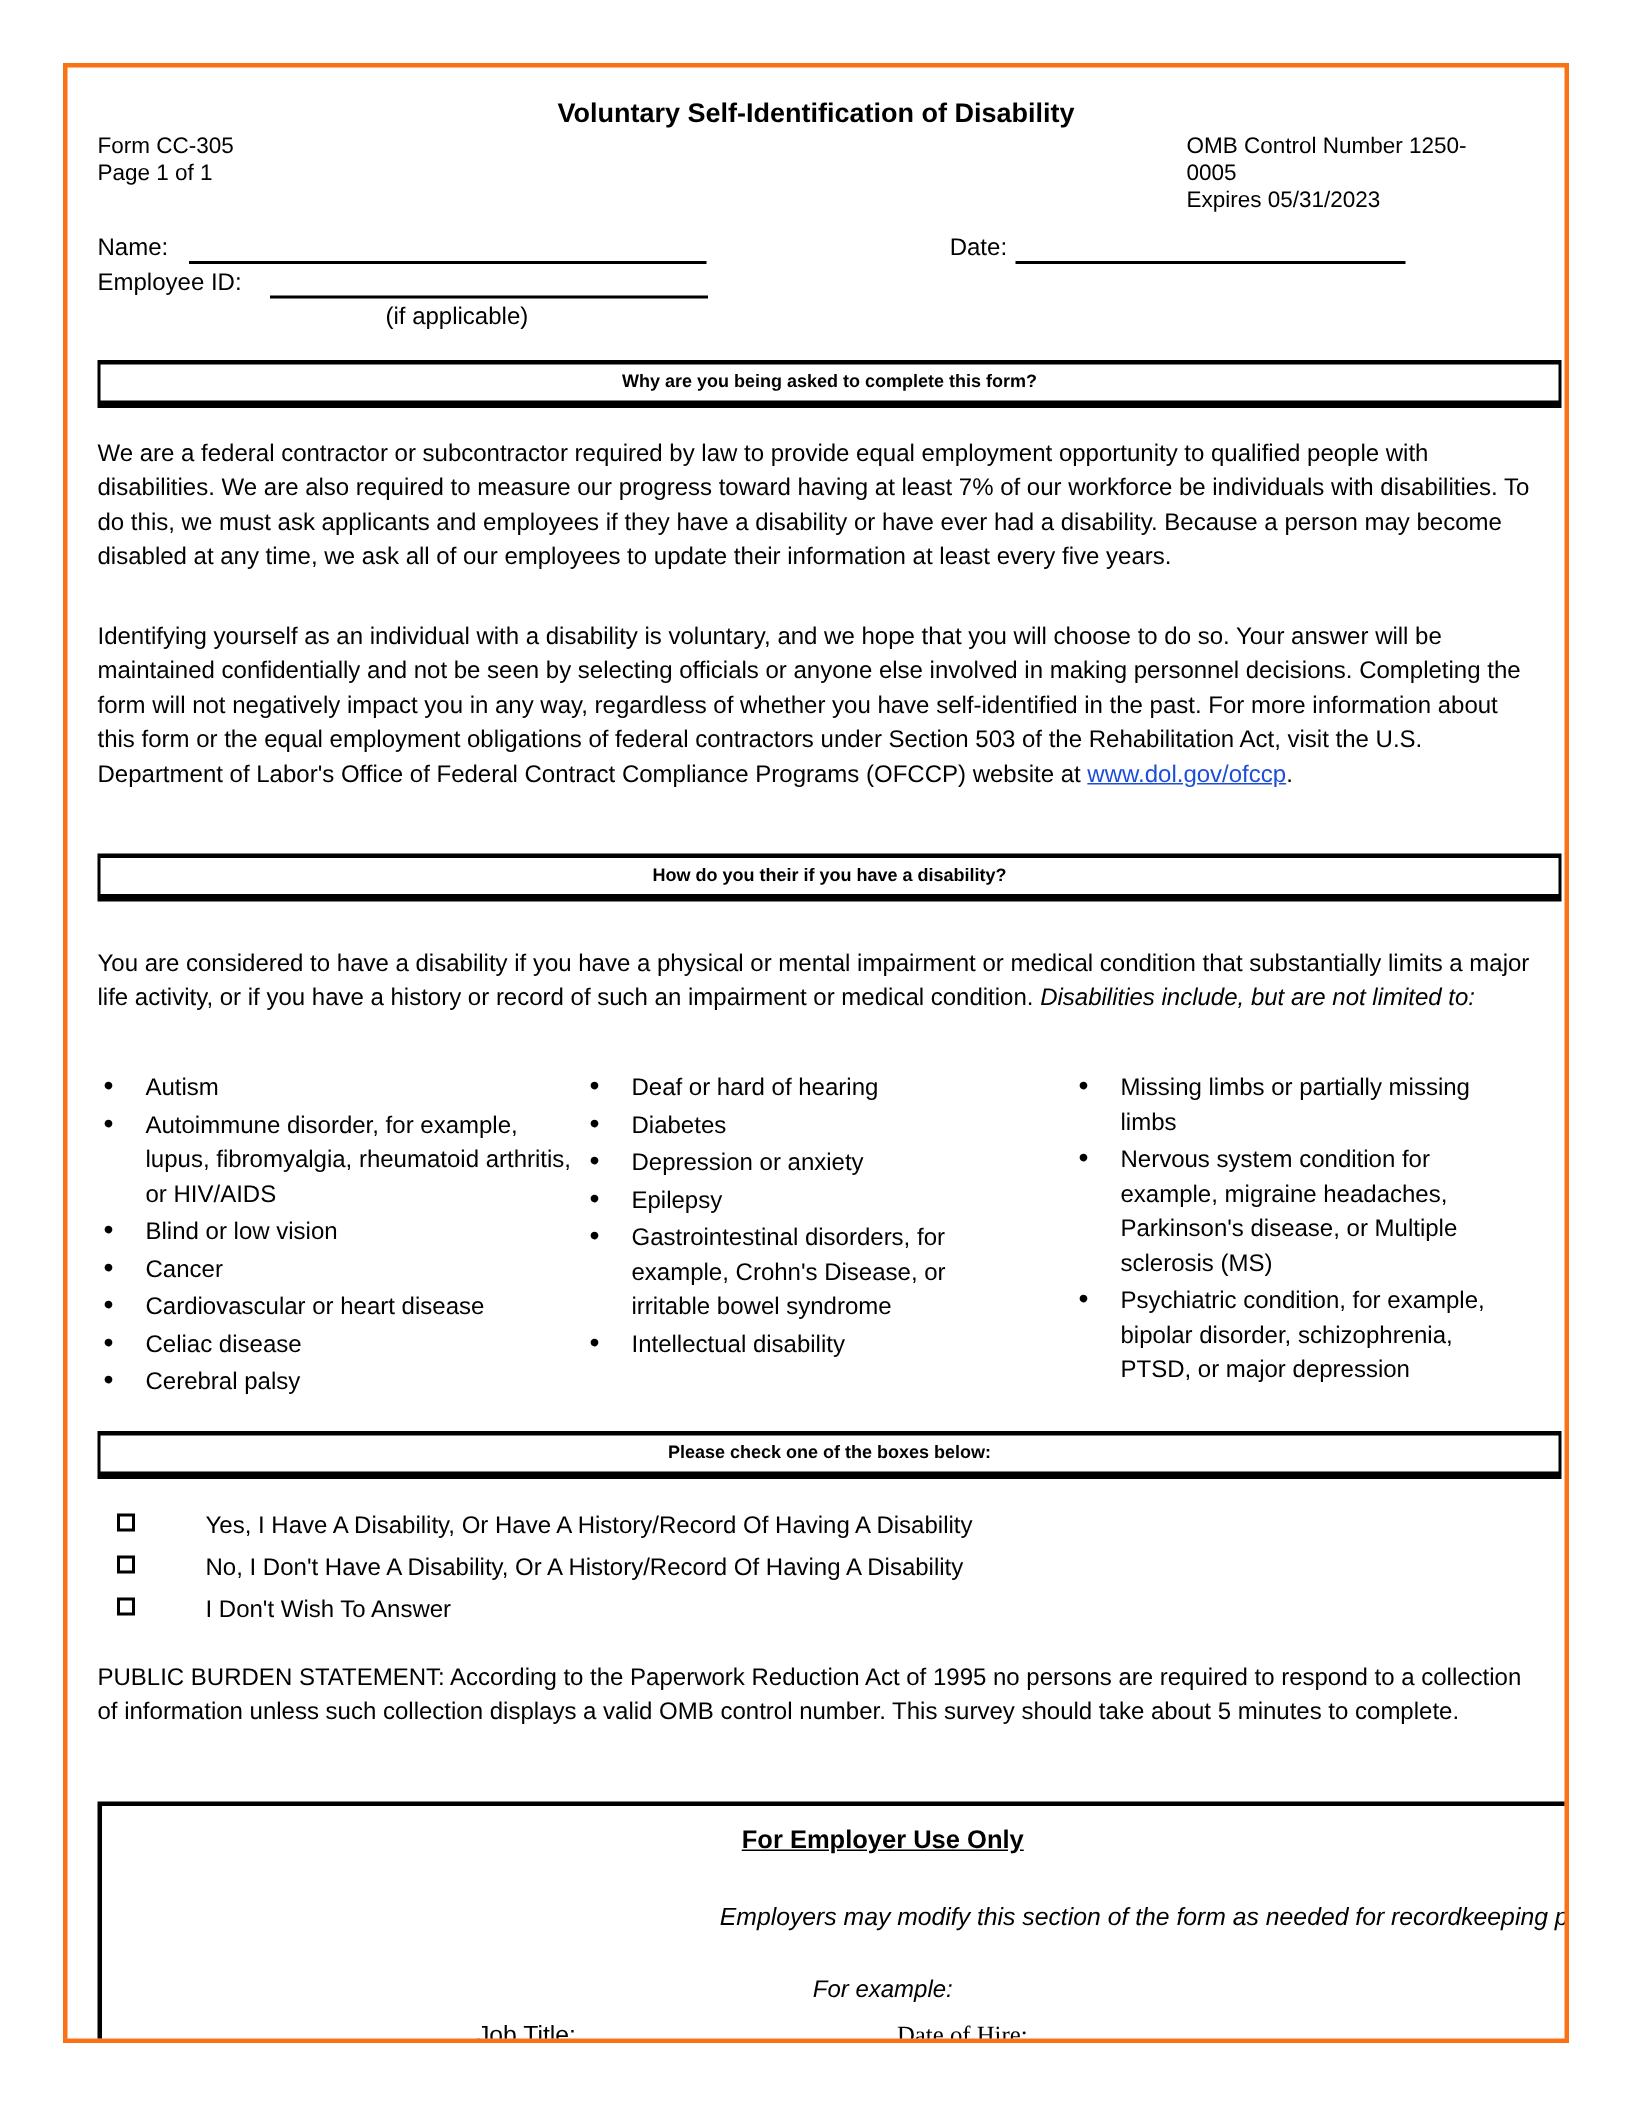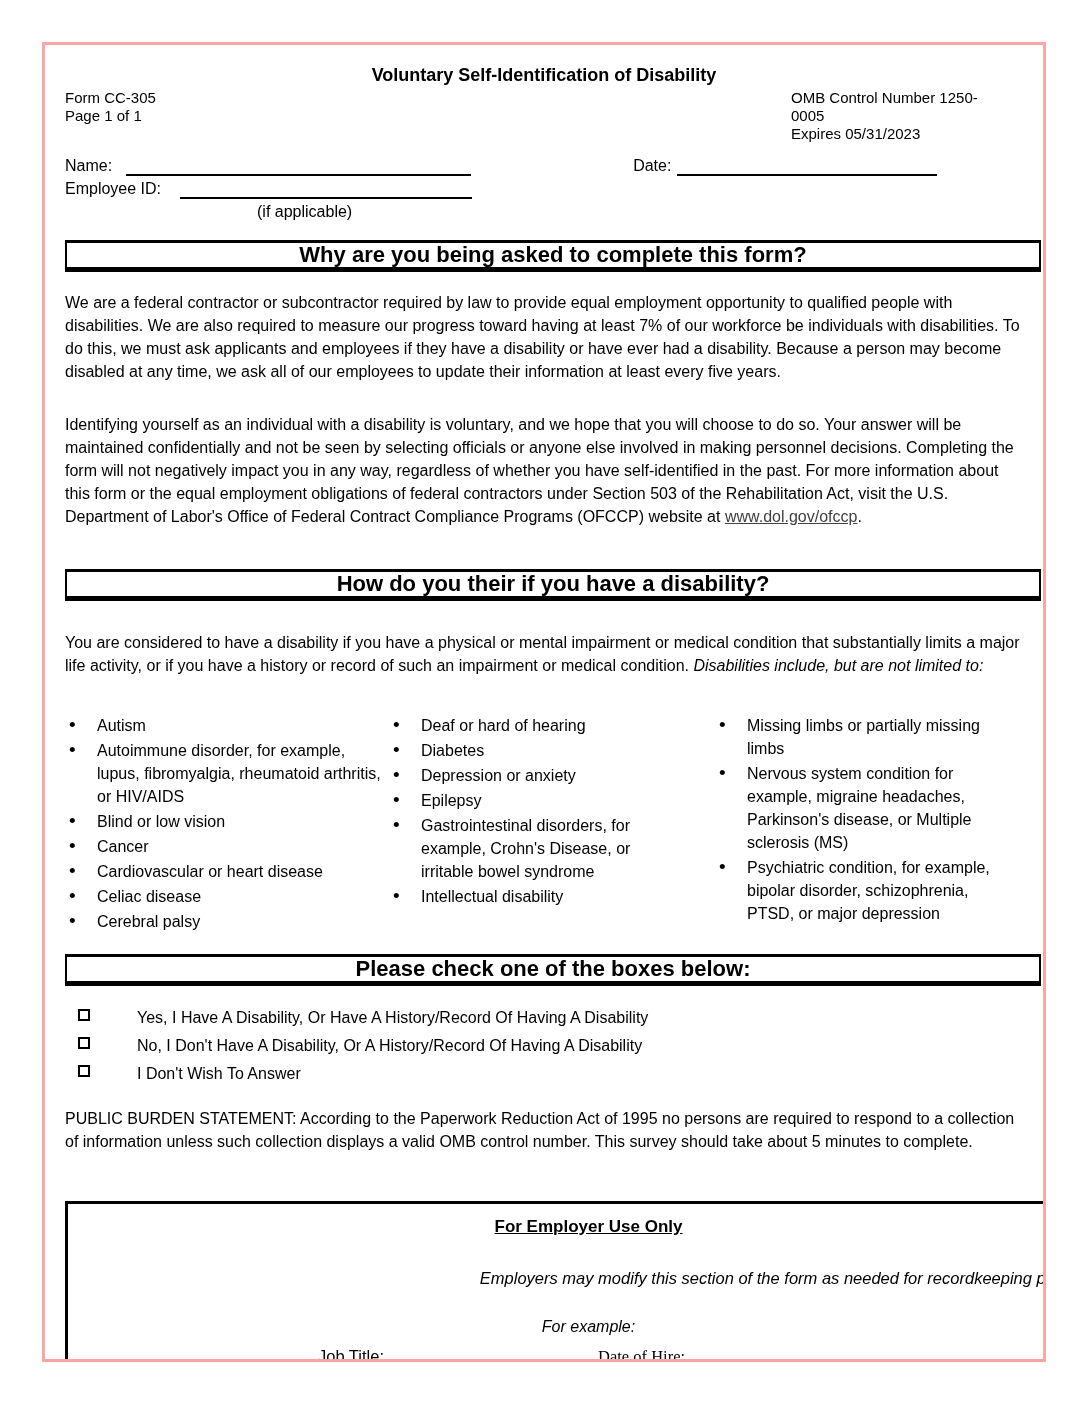--- a/index.html
+++ b/index.html
@@ -7,21 +7,21 @@
     margin: 0; padding: 0;
     width: 1088px; height: 1408px;
     background: #ffffff;
     color: #000000;
     font-family: "Liberation Sans", sans-serif;
   }
   .page {
     position: relative;
     margin: 42px auto 0;
     width: 1004px; height: 1320px;
-    border: 3px solid #fca5a5;
+    border: 3px solid #f97316;
     padding: 0 20px;
     overflow: hidden;
   }
   .form-title {
     margin-top: 20px;
     text-align: center;
     font-size: 18px; font-weight: bold;
     line-height: 20px;
   }
   .meta {
@@ -48,34 +48,34 @@
   .empid-line { width: 292px; margin-left: 19px; }
   .if-applicable {
     font-size: 16px; margin-top: 2px; margin-left: 192px; height: 20px;
   }
   .section-header {
     margin: 17px -18px 0 0;
     border: 2px solid #000;
     border-top-width: 3px;
     border-bottom-width: 5px;
     text-align: center;
-    font-size: 22px; font-weight: bold;
+    font-size: 12px; font-weight: bold;
     padding: 2px 0 3px;
     line-height: 19px;
   }
   .para {
     font-size: 16px; line-height: 23px;
     margin-top: 19px;
   }
   .para.p1 { height: 116px; }
   .para.p2 { margin-top: 6px; height: 139px; }
   .para.p3 { margin-top: 30px; height: 70px; }
   .para.burden { margin-top: 14px; height: 70px; }
   .italic { font-style: italic; }
-  .link { color: #404040; text-decoration: underline; cursor: pointer; }
+  .link { color: #1d4ed8; text-decoration: underline; cursor: pointer; }
   .bullets {
     display: flex;
     margin-top: 13px;
     height: 223px;
     font-size: 16px; line-height: 23px;
   }
   .bcol1 { width: 322px; }
   .bcol2 { width: 280px; margin-left: 2px; }
   .bcol3 { width: 302px; margin-left: 46px; }
   .bullets ul { margin: 0; padding: 0; list-style: none; }

